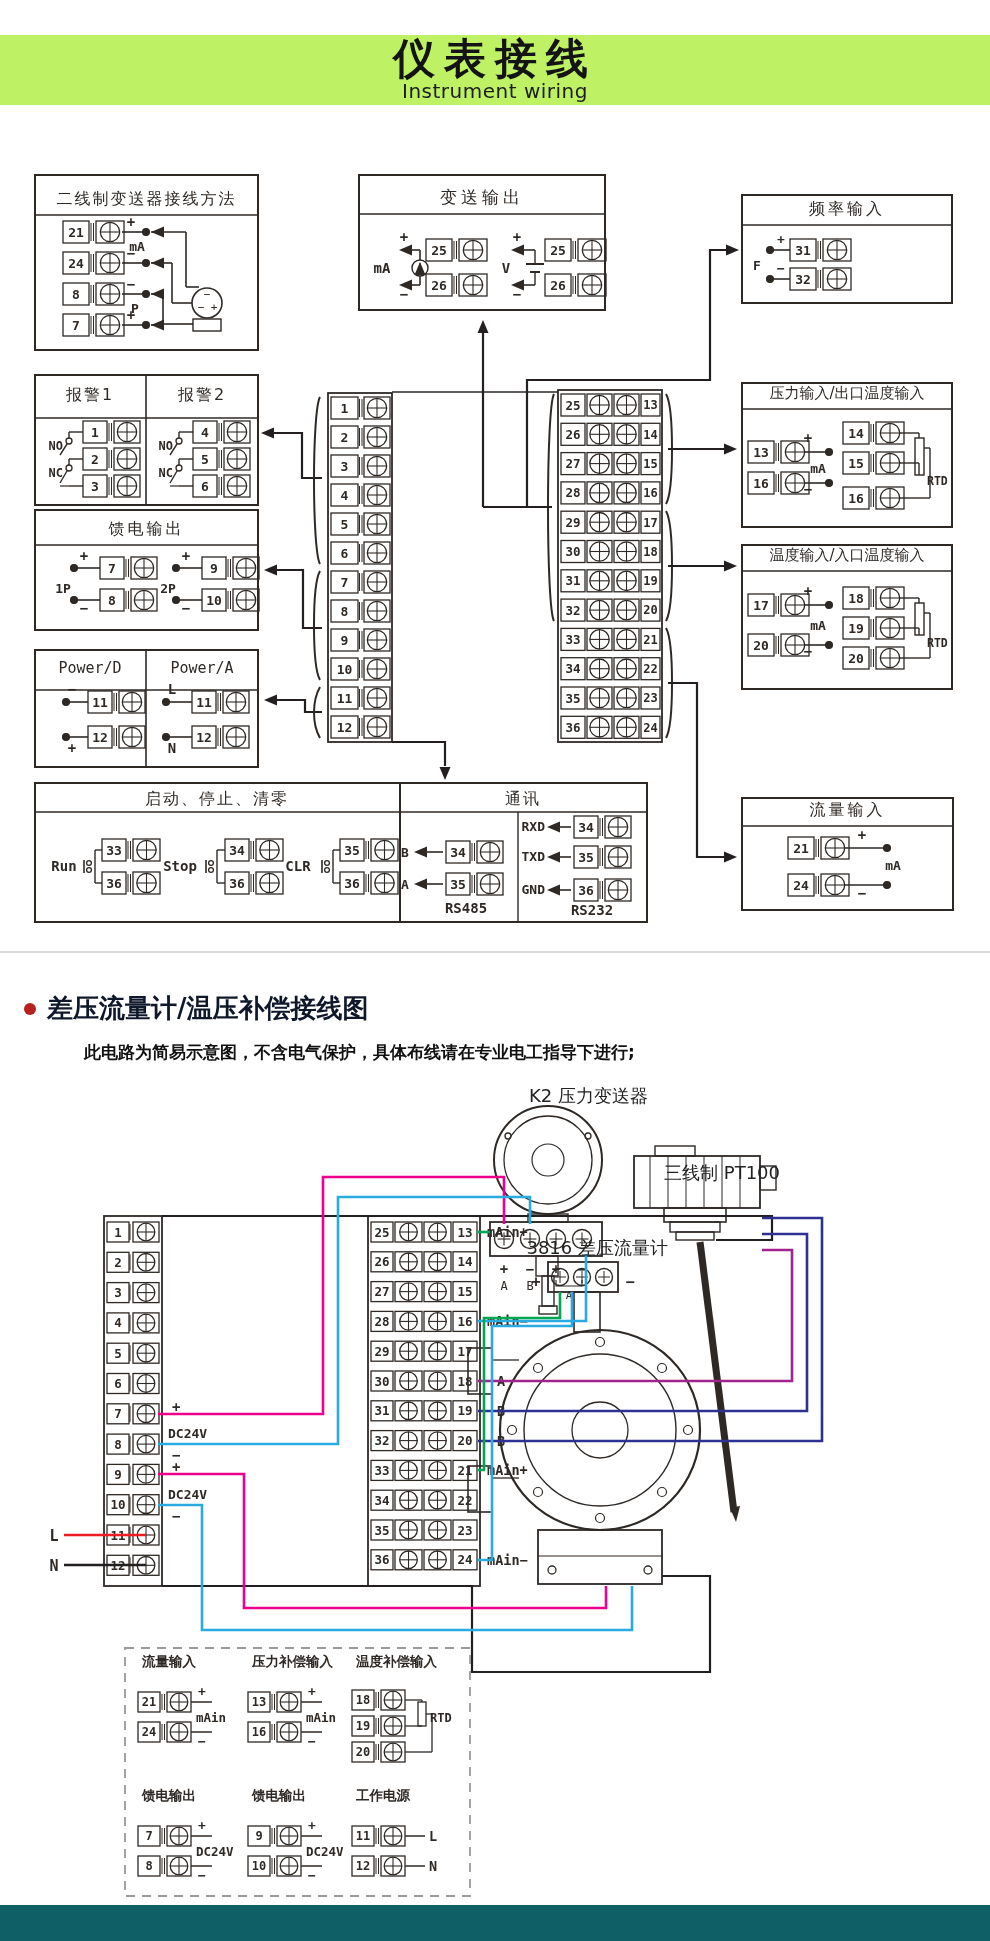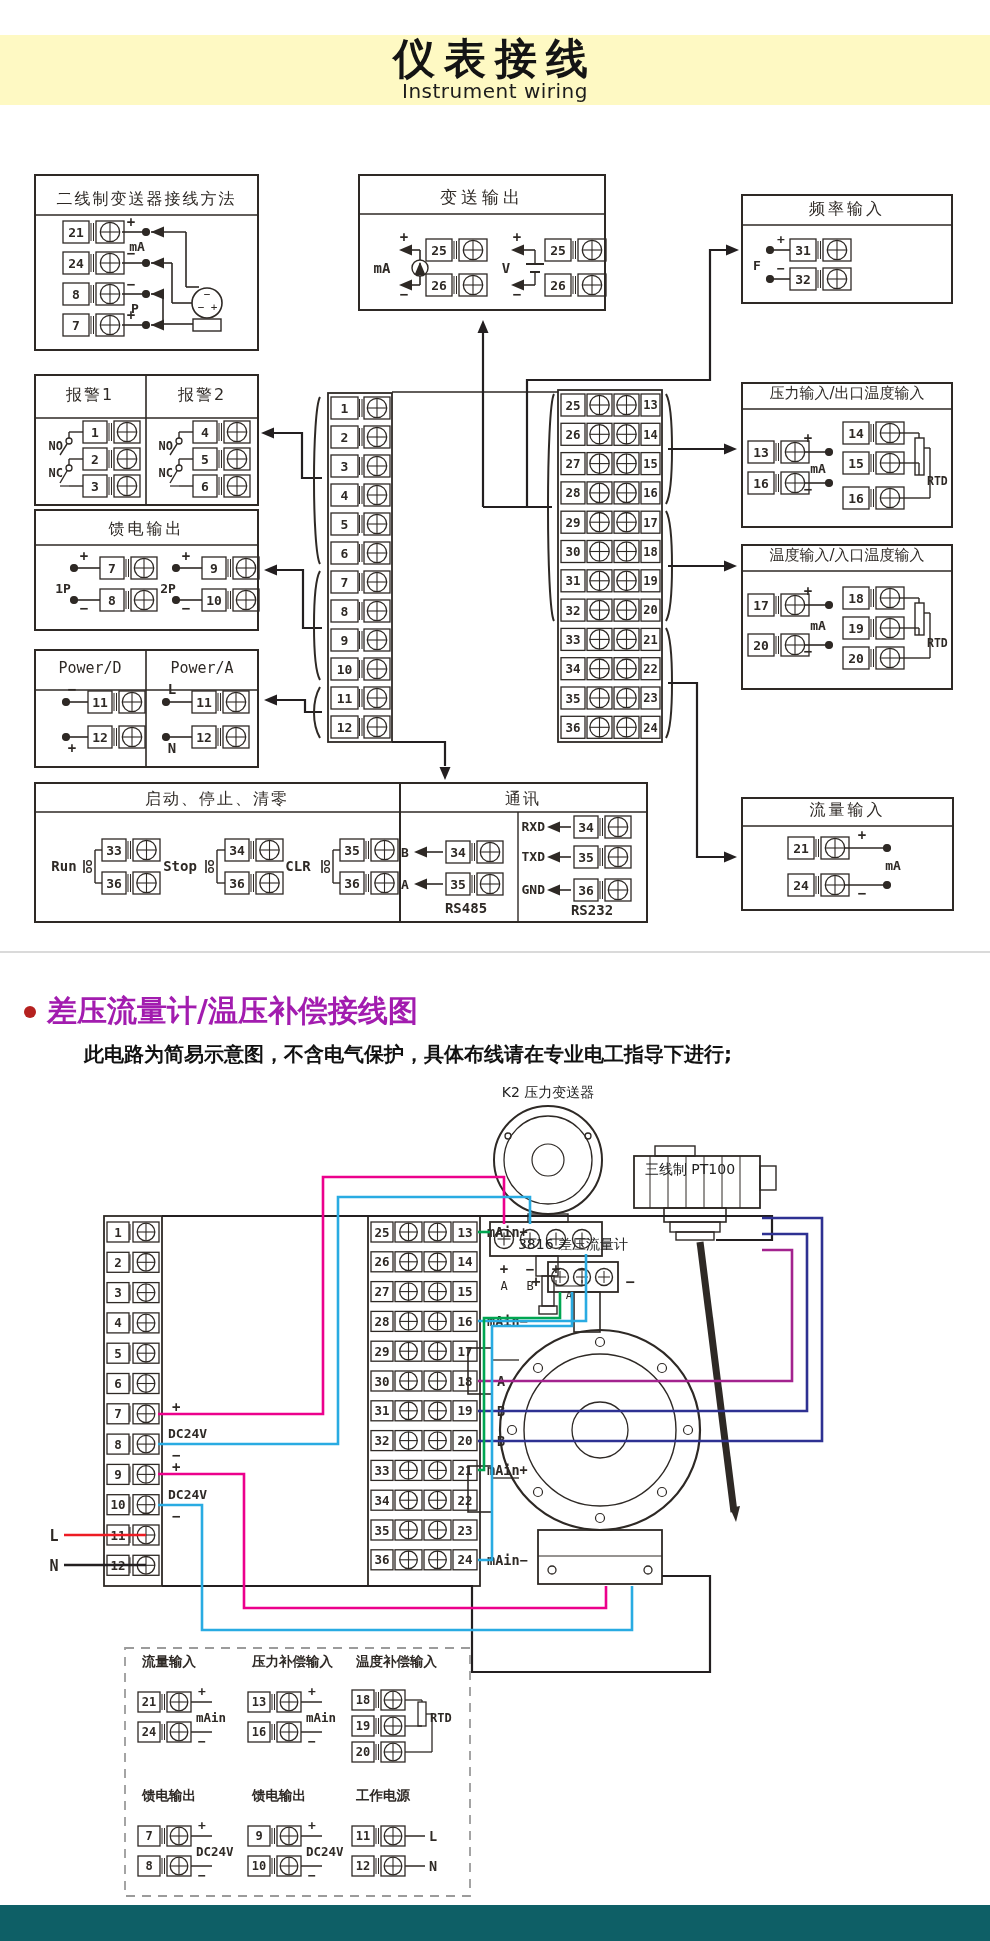--- a/index.html
+++ b/index.html
@@ -1,29 +1,29 @@
 <!DOCTYPE html>
 <html><head>
 <meta charset="utf-8">
 <style>
   html,body{margin:0;padding:0;background:#ffffff;font-family:"DejaVu Sans","Liberation Sans",sans-serif;}
   .stage{position:relative;width:990px;height:1941px;background:#fff;overflow:hidden;}
-  .band{position:absolute;left:0;top:35px;width:990px;height:70px;background:#fef9c3;
+  .band{position:absolute;left:0;top:35px;width:990px;height:70px;background:#bef264;
         display:flex;flex-direction:column;align-items:center;justify-content:center;}
   .band .t{font-size:42px;font-weight:bold;color:#141414;letter-spacing:9px;line-height:1.05;}
   .band .s{font-size:20px;color:#1c1c1c;margin-top:-2px;letter-spacing:0.5px;}
   svg{position:absolute;left:0;}
   #svgTop{top:105px;}
   #svgBot{top:955px;}
   .divider{position:absolute;left:0;top:951px;width:990px;height:2px;background:#dadada;}
   .bullet-row{position:absolute;left:24px;top:991px;display:flex;align-items:center;gap:11px;z-index:3;}
   .bullet-row .dot{width:12px;height:12px;border-radius:50%;background:#b5211f;}
-  .bullet-row .bt{font-size:30px;font-weight:bold;color:#a21caf;}
-  .note{position:absolute;left:84px;top:1041px;font-size:20px;font-weight:bold;color:#111;z-index:3;}
-  .devlabel{position:absolute;text-align:center;font-size:14px;color:#222;z-index:3;}
+  .bullet-row .bt{font-size:26px;font-weight:bold;color:#0f172a;}
+  .note{position:absolute;left:84px;top:1041px;font-size:17px;font-weight:bold;color:#111;z-index:3;}
+  .devlabel{position:absolute;text-align:right;font-size:18px;color:#222;z-index:3;}
   #k2lab{left:448px;top:1084px;width:200px;}
   #ptlab{left:600px;top:1120px;width:180px;margin-top:41px;}
   #d3lab{left:478px;top:1236px;width:190px;}
   .footer{position:absolute;left:0;top:1905px;width:990px;height:36px;}
 </style>
 </head>
 <body>
 
 <div class="stage">
   <div class="band">

